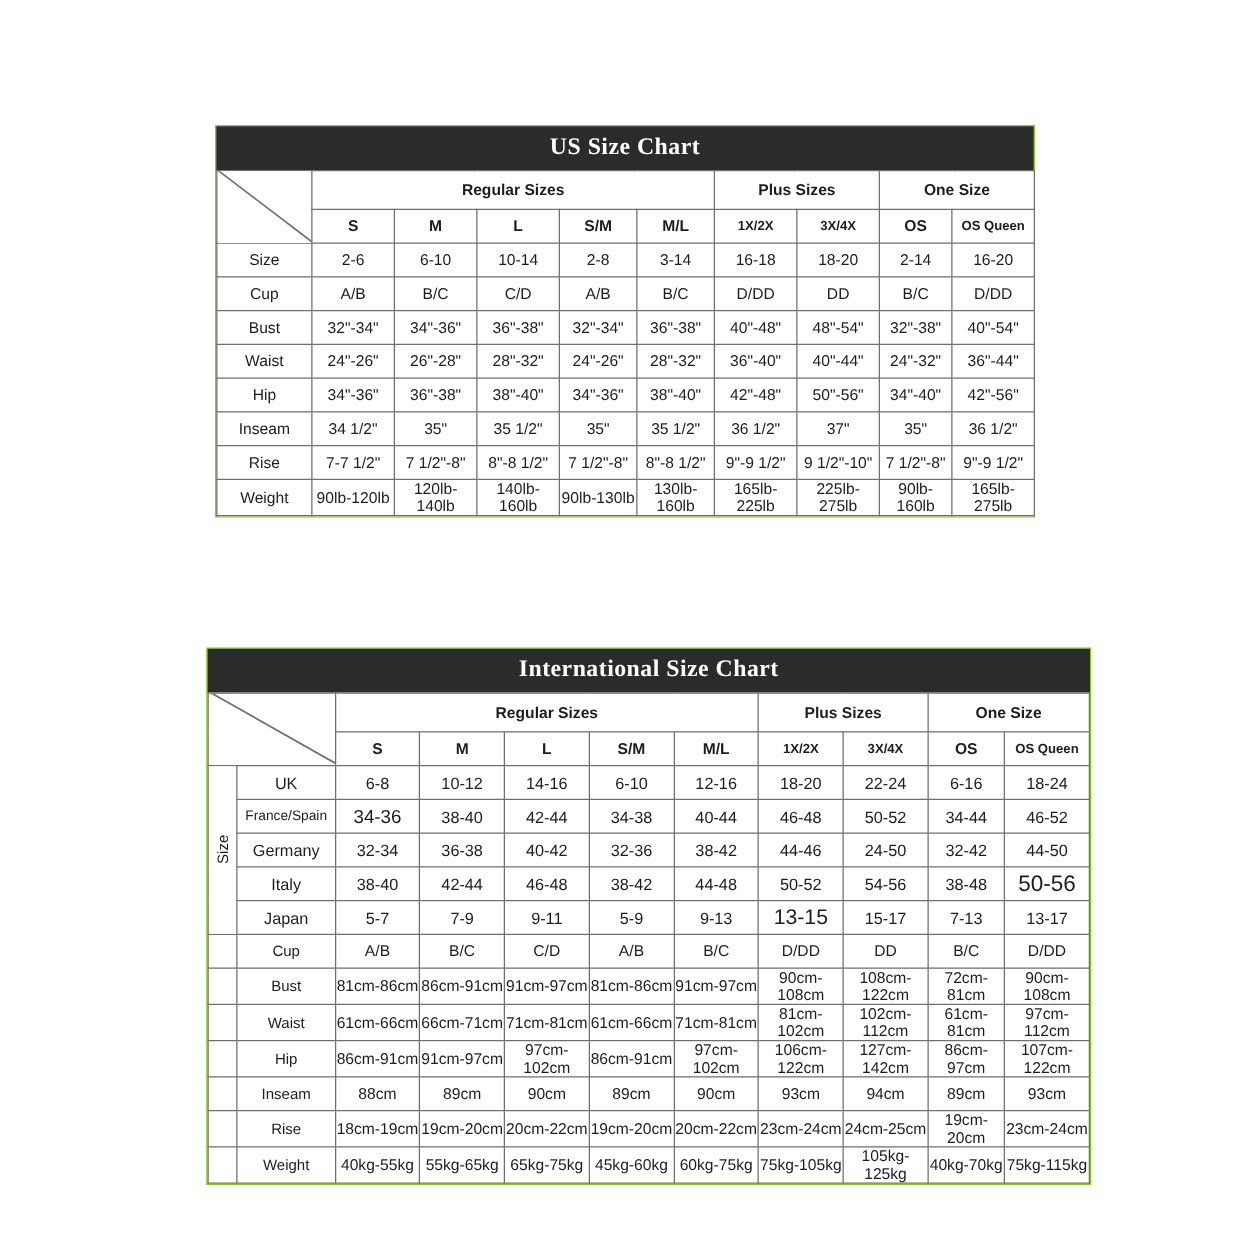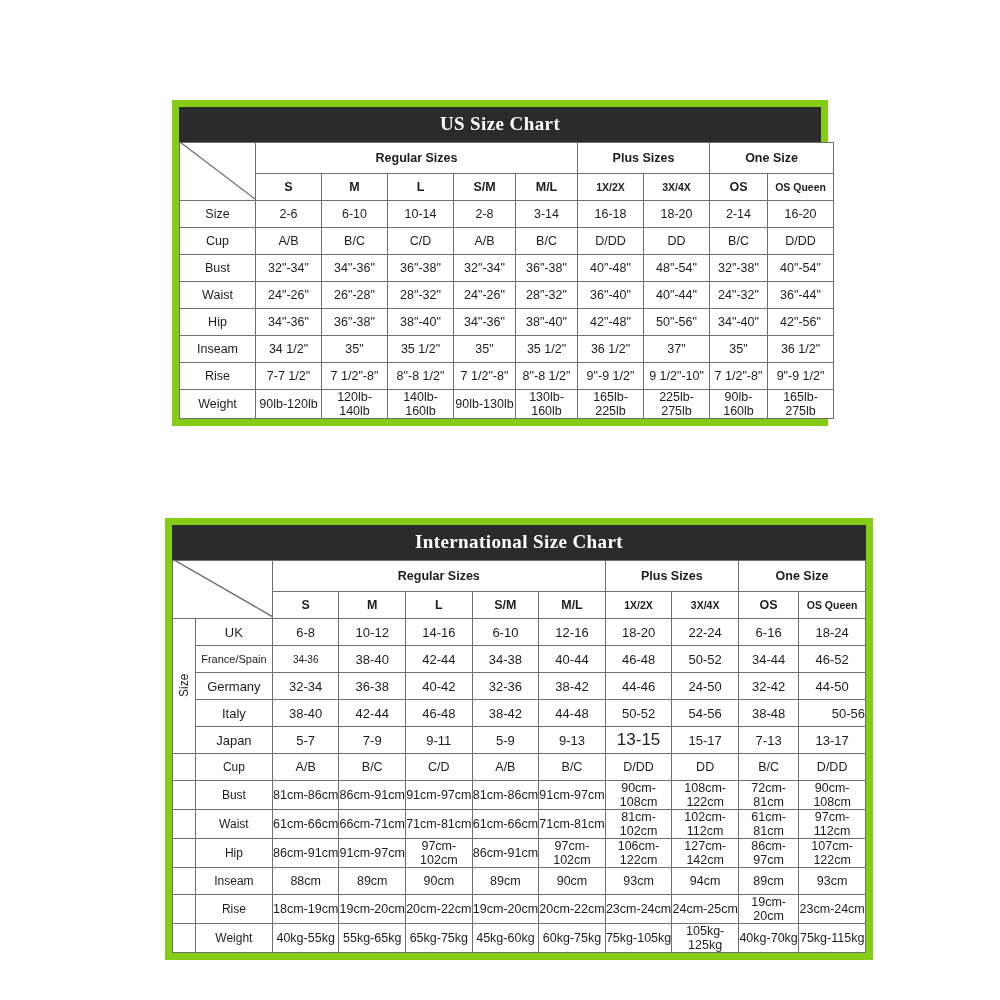--- a/index.html
+++ b/index.html
@@ -13,21 +13,21 @@
   .page {
     position: relative;
     width: 1000px;
     height: 1000px;
     background: #ffffff;
   }
 
   
   .chart {
     position: absolute;
-    border: 7px solid #84cc16;
+    border: 1px solid #84cc16;
     box-sizing: border-box;
   }
   #us-chart {
     left: 172px;
     top: 100px;
     width: 656px;
   }
   #intl-chart {
     left: 165px;
     top: 518px;
@@ -311,21 +311,21 @@
             <td class="d" style="font-size: 13px;">14-16</td>
             <td class="d" style="font-size: 13px;">6-10</td>
             <td class="d" style="font-size: 13px;">12-16</td>
             <td class="d2" style="font-size: 13px;">18-20</td>
             <td class="d2" style="font-size: 13px;">22-24</td>
             <td class="d2" style="font-size: 13px;">6-16</td>
             <td class="d2" style="font-size: 13px;">18-24</td>
           </tr>
           <tr>
             <td class="rowlab" style="font-size: 11px;">France/Spain</td>
-            <td class="d" style="font-size: 10px;">34-36</td>
+            <td class="d" style="font-size: 15px;">34-36</td>
             <td class="d" style="font-size: 13px;">38-40</td>
             <td class="d" style="font-size: 13px;">42-44</td>
             <td class="d" style="font-size: 13px;">34-38</td>
             <td class="d" style="font-size: 13px;">40-44</td>
             <td class="d2" style="font-size: 13px;">46-48</td>
             <td class="d2" style="font-size: 13px;">50-52</td>
             <td class="d2" style="font-size: 13px;">34-44</td>
             <td class="d2" style="font-size: 13px;">46-52</td>
           </tr>
           <tr>
@@ -343,21 +343,21 @@
           <tr>
             <td class="rowlab" style="font-size: 13px;">Italy</td>
             <td class="d" style="font-size: 13px;">38-40</td>
             <td class="d" style="font-size: 13px;">42-44</td>
             <td class="d" style="font-size: 13px;">46-48</td>
             <td class="d" style="font-size: 13px;">38-42</td>
             <td class="d" style="font-size: 13px;">44-48</td>
             <td class="d2" style="font-size: 13px;">50-52</td>
             <td class="d2" style="font-size: 13px;">54-56</td>
             <td class="d2" style="font-size: 13px;">38-48</td>
-            <td class="d2" style="font-size: 13px; text-align: right;">50-56</td>
+            <td class="d2" style="font-size: 18px;">50-56</td>
           </tr>
           <tr>
             <td class="rowlab" style="font-size: 13px;">Japan</td>
             <td class="d" style="font-size: 13px;">5-7</td>
             <td class="d" style="font-size: 13px;">7-9</td>
             <td class="d" style="font-size: 13px;">9-11</td>
             <td class="d" style="font-size: 13px;">5-9</td>
             <td class="d" style="font-size: 13px;">9-13</td>
             <td class="d2" style="font-size: 17px;">13-15</td>
             <td class="d2" style="font-size: 13px;">15-17</td>

